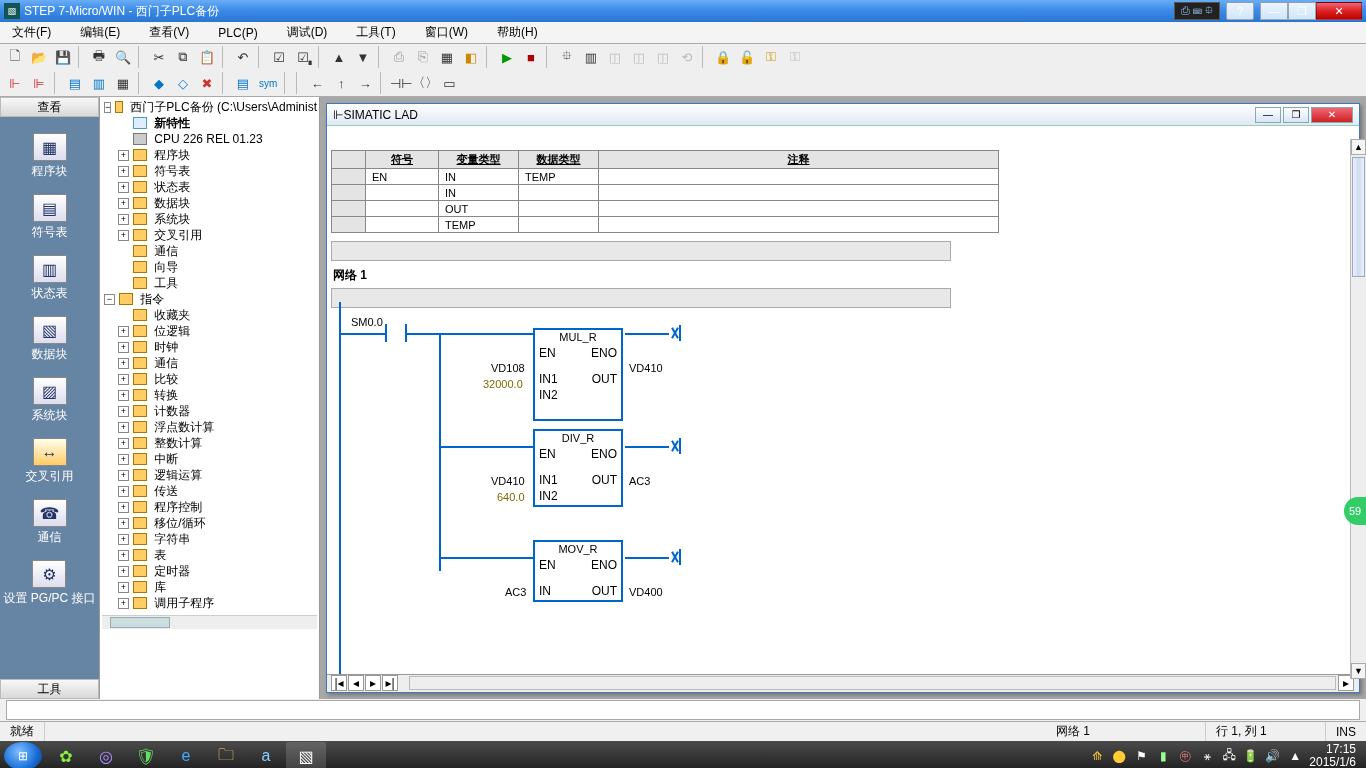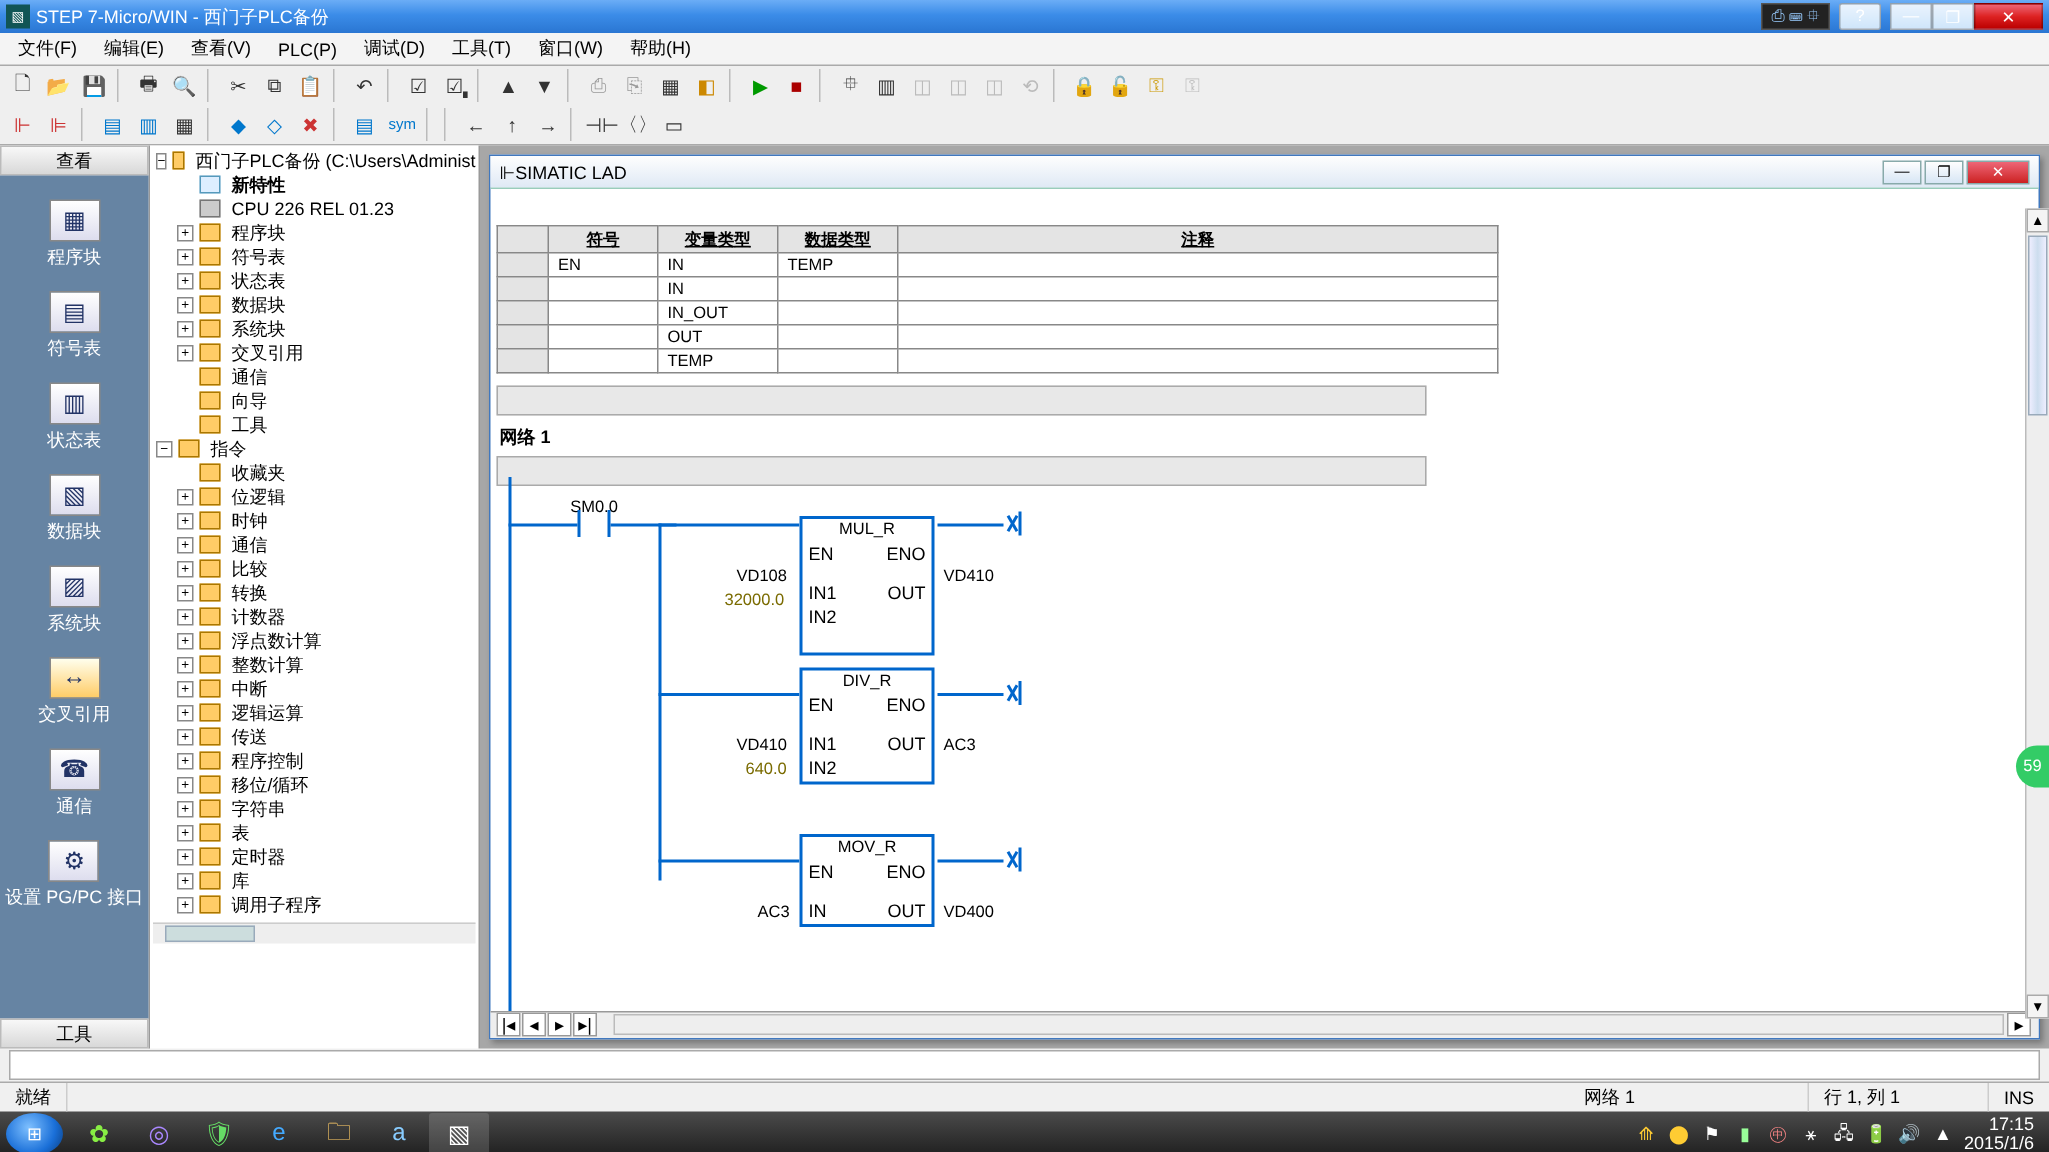--- a/index.html
+++ b/index.html
@@ -9,21 +9,21 @@
 .titlebar { height: 22px; background: linear-gradient(#6badf6, #3b8ce8 45%, #2a76d2); color: #fff; display: flex; align-items: center; padding: 0 4px; }
 .titlebar .app-icon { width: 16px; height: 16px; background: #155; margin-right: 4px; display: inline-flex; align-items:center; justify-content:center; color:#fff; font-size:9px; }
 .titlebar .title { flex: 1; font-size: 12px; }
 .winbtns { display: flex; gap: 0; margin-left: auto; }
 .winbtn { width: 28px; height: 18px; border: 1px solid rgba(0,0,0,.3); background: linear-gradient(#eaf3fd,#cfe6fb); display: flex; align-items:center; justify-content:center; font-size:11px; cursor:pointer; }
 .winbtn.close { width:46px; background: linear-gradient(#e67,#d22 50%,#b00); color:#fff; }
 .winbtn.help { border-radius:2px; margin-right:6px; }
 .extra-ctrl { height:18px; padding:0 6px; background:#222; color:#9cf; border:1px solid #555; margin-right:6px; display:flex; align-items:center; font-size:11px; }
 
 
-.menubar { height: 22px; background: #f4f4f4; border-bottom: 1px solid #aaa; display: flex; align-items:center; padding: 0 4px; gap: 2px; }
+.menubar { height: 22px; background: #f4f4f4; border-bottom: 1px solid #aaa; display: flex; align-items:center; padding: 0 4px; gap: 13px; }
 .menubar span { padding: 2px 8px; cursor:pointer; }
 
 
 .toolbars { background:#efefef; border-bottom:1px solid #aaa; }
 .trow { height: 26px; display:flex; align-items:center; padding: 0 4px; gap: 2px; }
 .tbtn { width: 22px; height: 22px; border: 1px solid transparent; display:flex; align-items:center; justify-content:center; font-size:13px; color:#333; cursor:pointer; position:relative; }
 .tsep { width: 6px; height:22px; border-left:1px solid #bbb; margin: 0 2px; }
 .tbtn .mini{ font-size:9px; position:absolute; bottom:0; right:0; }
 
 
@@ -64,21 +64,21 @@
 .netbar { background:#e8e8e8; border:1px solid #aaa; height:20px; margin: 4px 0 2px 0; width: 620px;}
 .netlabel { font-weight:bold; padding:4px 2px; font-size:12px; }
 .netcomment { background:#e8e8e8; border:1px solid #aaa; height:20px; width:620px; margin-bottom:8px; }
 .rail { position:absolute; left:8px; top:-14px; bottom:-340px; width:2px; background:#06c; }
 .wire { position:absolute; height:2px; background:#06c; }
 .vwire { position:absolute; width:2px; background:#06c; }
 .contact { position:absolute; width:90px; height:40px; }
 .contact .plates { position:absolute; left:34px; top:12px; width:22px; height:2px; }
 .contact .plates::before, .contact .plates::after { content:''; position:absolute; top:-8px; width:2px; height:18px; background:#06c; }
 .contact .plates::before{ left:0;} .contact .plates::after{ right:0;}
-.contact .lbl { position:absolute; top:-4px; left:0; right:0; text-align:center; font-size:11px;}
+.contact .lbl { position:absolute; top:-4px; left:0; right:0; font-size:11px;}
 .fbox { position:absolute; width:90px; border:2px solid #06c; background:#fff; }
 .fbox .fname { text-align:center; font-size:11px; border-bottom:1px solid transparent; padding:1px 0; }
 .fbox .row { display:flex; justify-content:space-between; font-size:11px; padding: 1px 4px; height:16px; align-items:center;}
 .pin { position:absolute; font-size:11px; color:#000; white-space:nowrap; }
 .pin.k { color:#7a6b00; }
 .neg { position:absolute; width:14px; height:14px; }
 .neg::before{content:''; position:absolute; left:0; top:6px; width:12px; height:2px; background:#06c; transform:rotate(60deg);} 
 .neg::after{content:''; position:absolute; left:0; top:6px; width:12px; height:2px; background:#06c; transform:rotate(-60deg);} 
 .neg .bar{position:absolute; left:10px; top:-1px; width:2px; height:16px; background:#06c;}
 
@@ -326,27 +326,20 @@
               <tr>
                 <td class="" style="background:#e4e4e4"></td>
                 <td></td>
                 <td>IN</td>
                 <td></td>
                 <td></td>
               </tr>
               <tr>
                 <td class="" style="background:#e4e4e4"></td>
                 <td></td>
-                <td>IN_OUT</td>
-                <td></td>
-                <td></td>
-              </tr>
-              <tr>
-                <td class="" style="background:#e4e4e4"></td>
-                <td></td>
                 <td>OUT</td>
                 <td></td>
                 <td></td>
               </tr>
               <tr>
                 <td class="" style="background:#e4e4e4"></td>
                 <td></td>
                 <td>TEMP</td>
                 <td></td>
                 <td></td>

